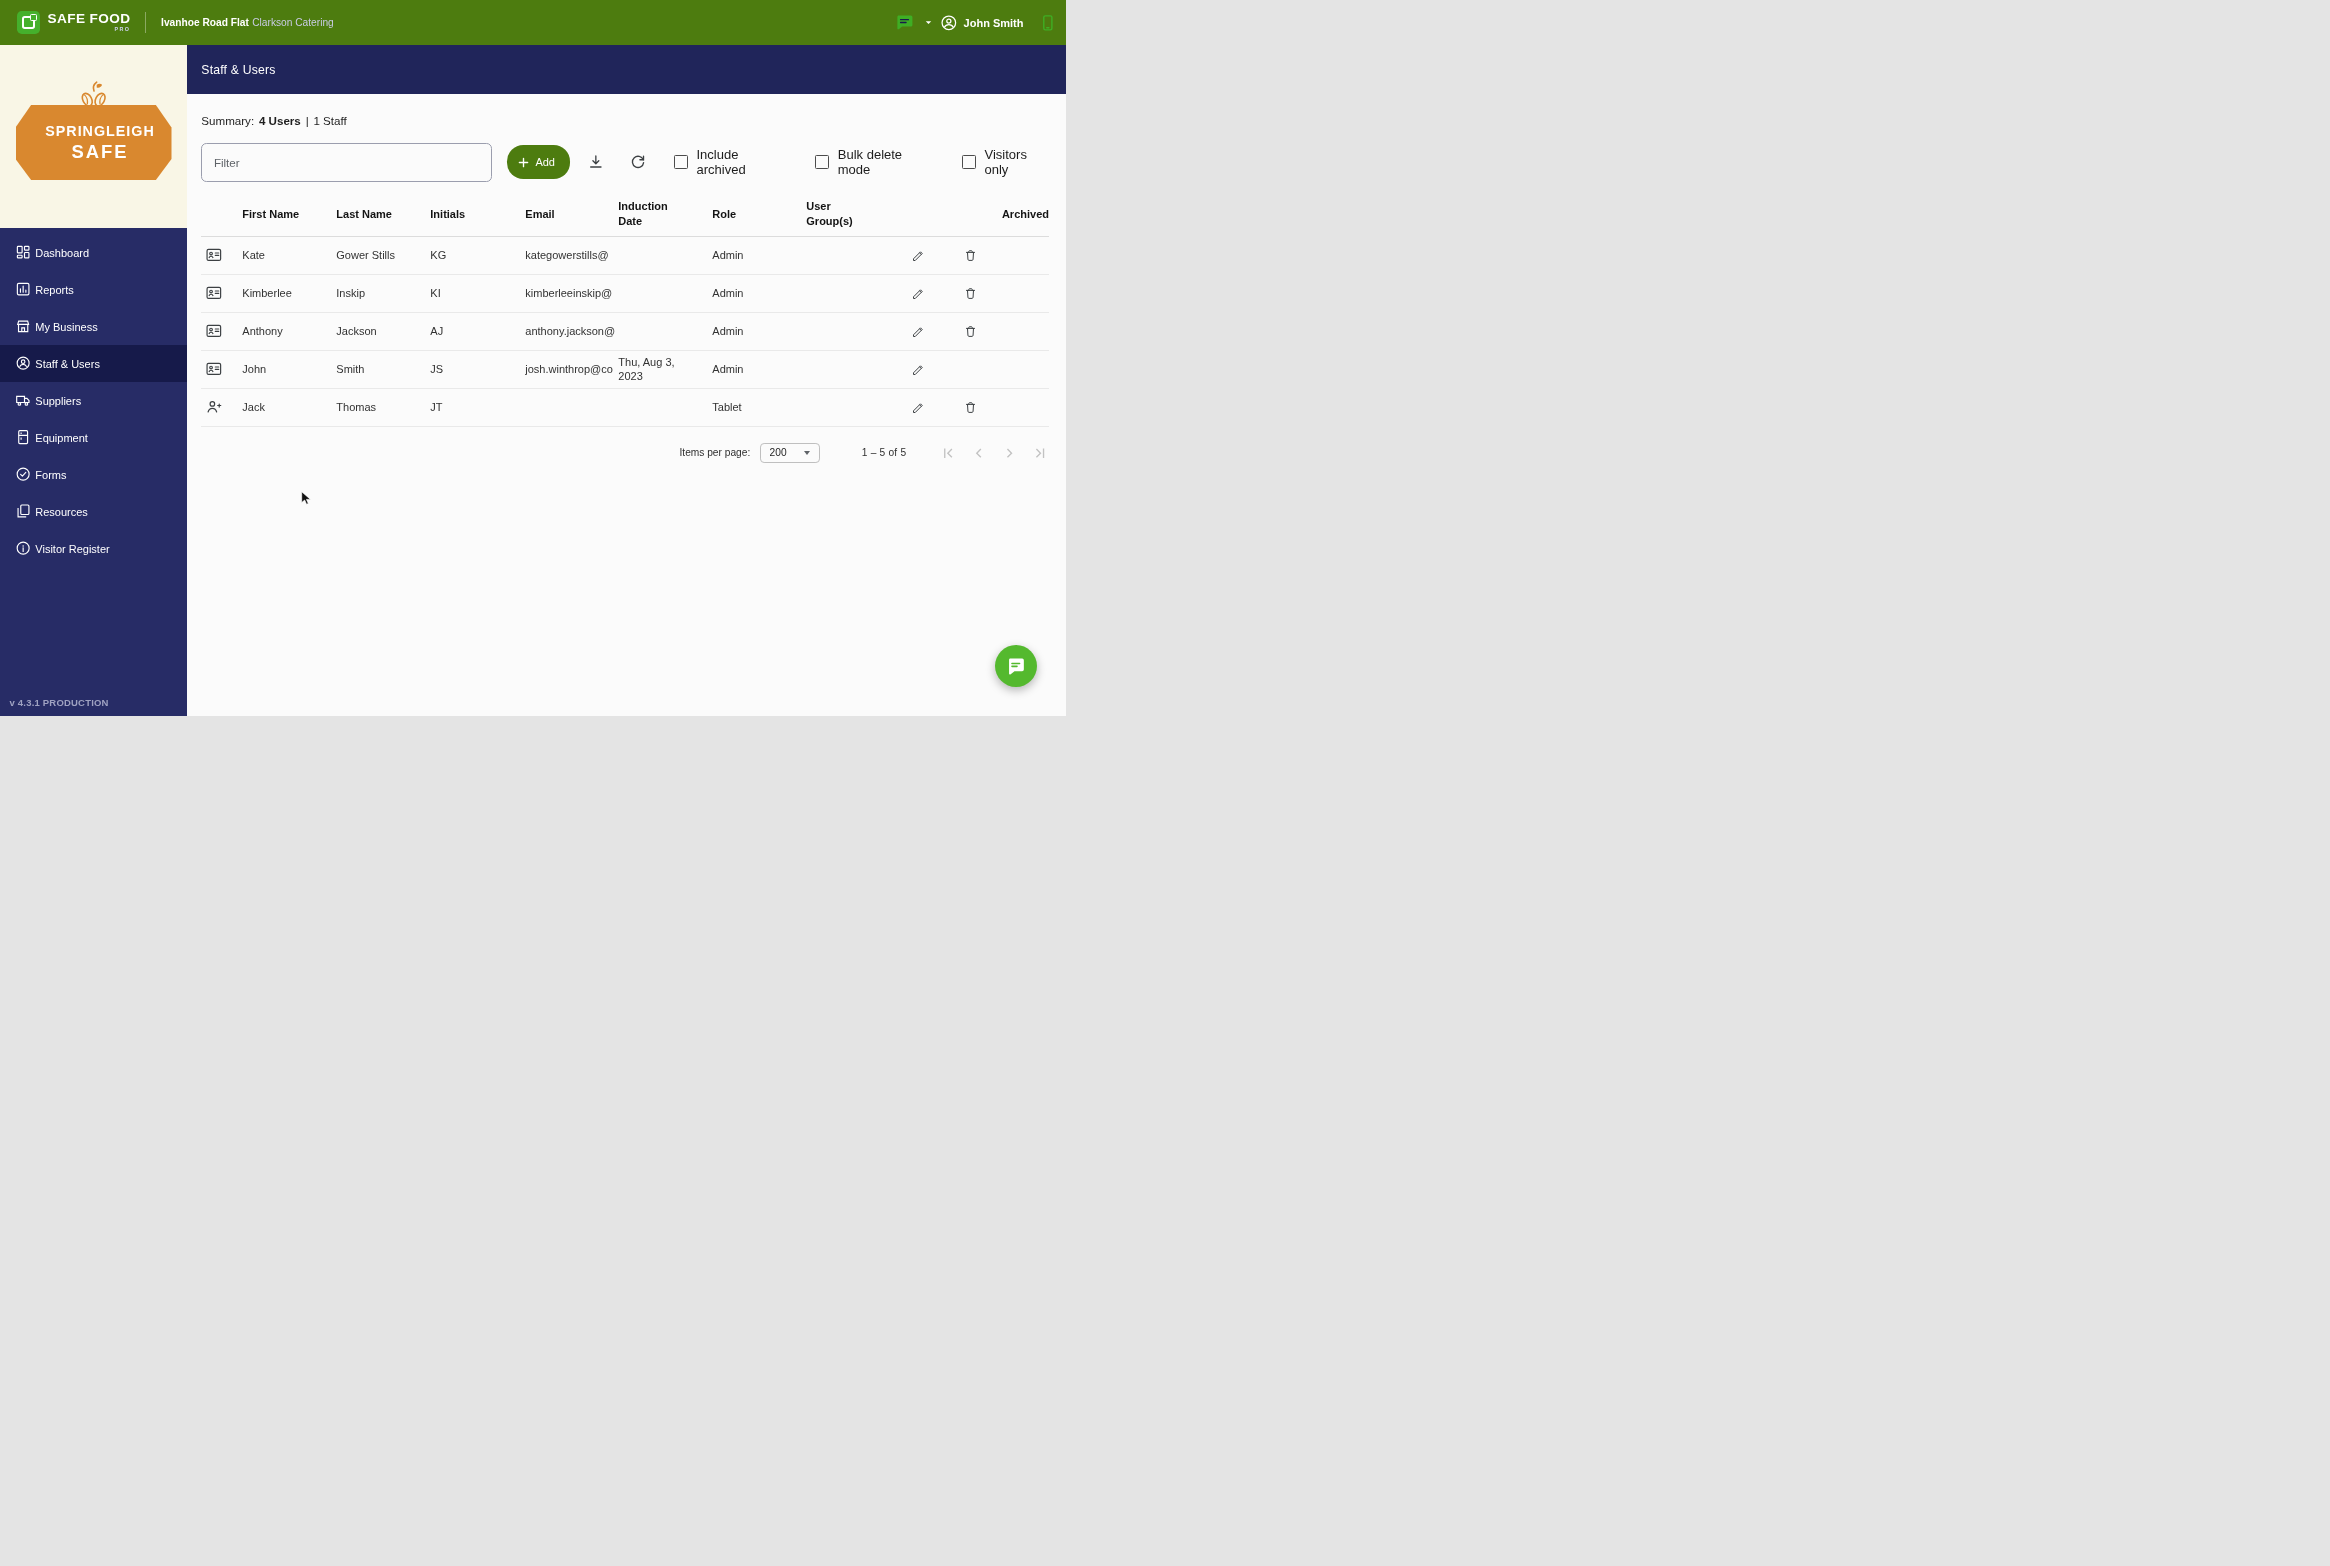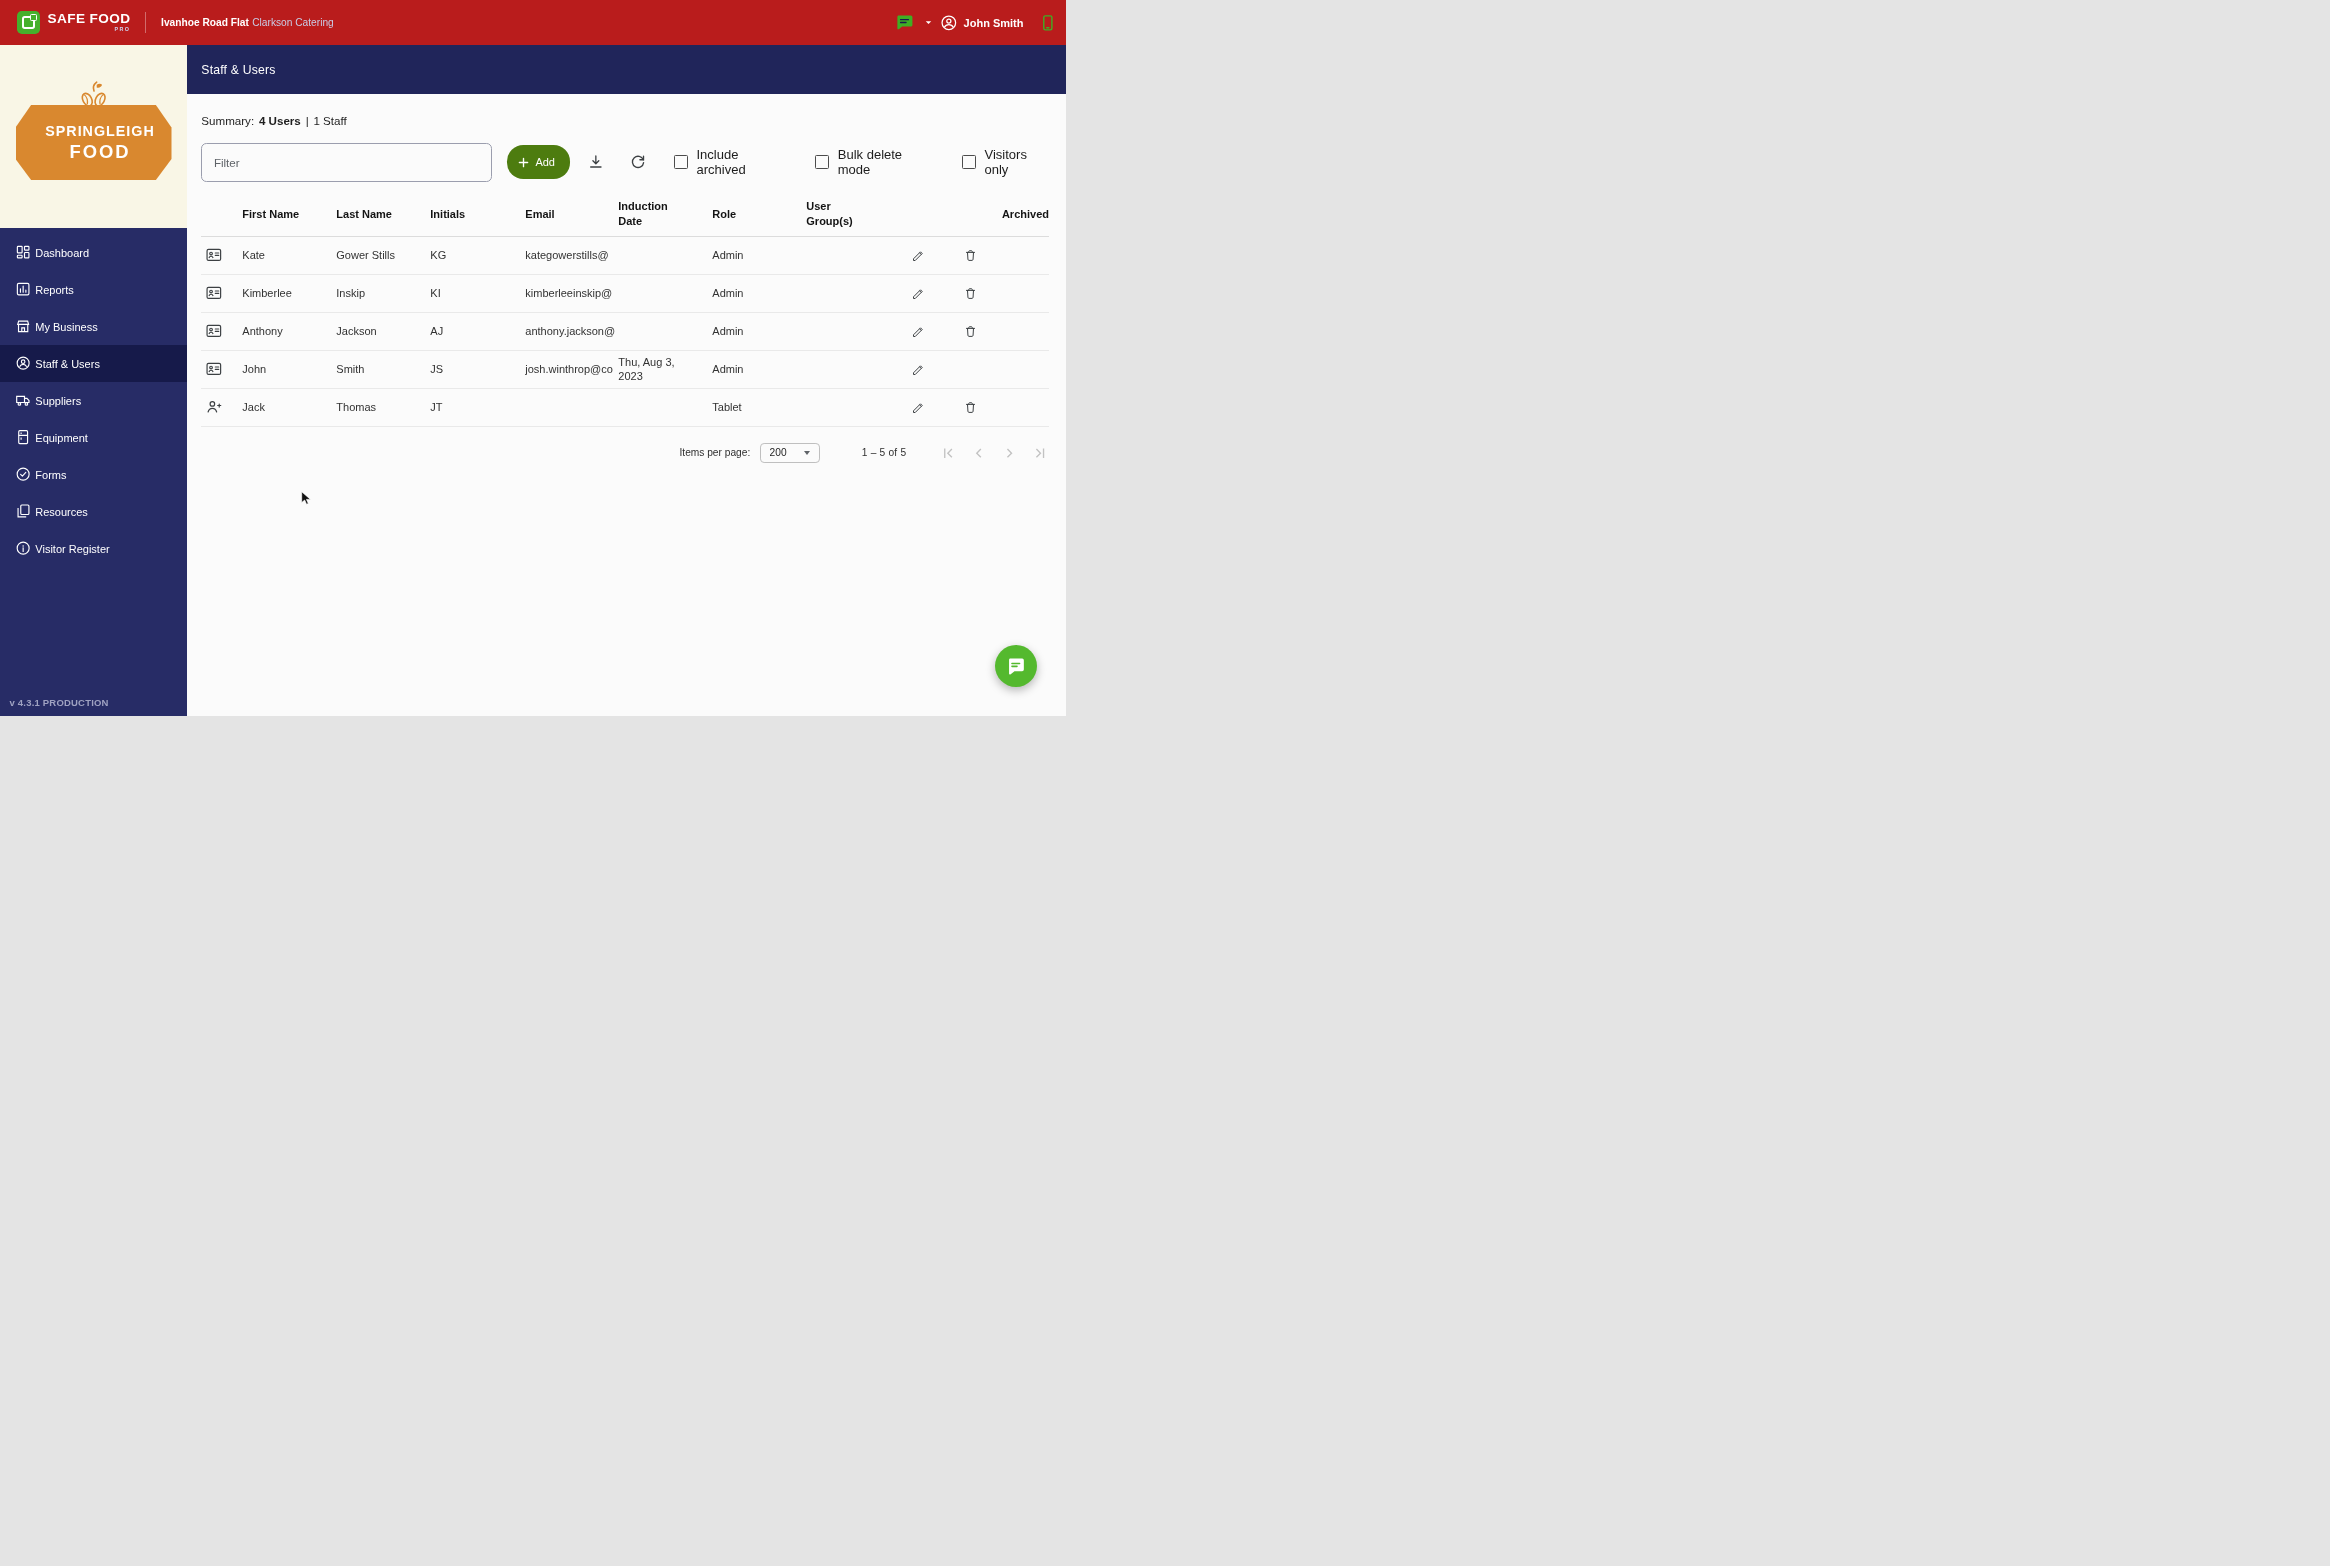--- a/index.html
+++ b/index.html
@@ -1,21 +1,21 @@
 <!DOCTYPE html>
 <html style="font-size:11px"><head>
 <meta charset="utf-8">
 <style>
   * { margin:0; padding:0; box-sizing:border-box; }
   html,body { width:100%; height:100%; }
   body { font-family:"Liberation Sans", sans-serif; background:#e4e4e4; }
   .app { position:relative; width:1066px; height:716px; background:#fbfbfb; overflow:hidden; }
 
   
-  .topbar { position:absolute; top:0; left:0; right:0; height:45px; background:#b91c1c; display:flex; align-items:center; z-index:10; }
+  .topbar { position:absolute; top:0; left:0; right:0; height:45px; background:#4d7c0f; display:flex; align-items:center; z-index:10; }
   .brand { display:flex; align-items:center; gap:7.5px; padding-left:17px; cursor:pointer; }
   .logo-mark { width:23px; height:23px; background:#45b02c; border-radius:4.8px; display:flex; align-items:center; justify-content:center; }
   .logo-mark .inner { width:12.2px; height:12.2px; border:2px solid #fff; border-radius:2.7px; position:relative; }
   .logo-mark .inner::after { content:""; position:absolute; right:-4.1px; top:-4.1px; width:4.8px; height:4.8px; background:#45b02c; border:1.4px solid #fff; border-radius:1.4px; }
   .brand-text { color:#fff; line-height:1; }
   .brand-name { font-size:13.6px; font-weight:bold; letter-spacing:0.4px; }
   .brand-sub { display:block; text-align:right; font-size:5.4px; font-weight:bold; letter-spacing:1.4px; margin-top:1.4px; color:#cfd3ef; }
   .topbar-divider { width:0.7px; height:20.4px; background:rgba(255,255,255,.35); margin:0 15px; }
   .location { font-size:10.2px; color:#c9cce5; }
   .location b { color:#fff; font-weight:bold; margin-right:3.4px; }
@@ -133,21 +133,21 @@
       <svg class="beans" width="35" height="28.6" viewBox="0 0 52 42" fill="none" stroke="#d9882f" stroke-width="2.4">
         <path d="M26 16c-2-5 0-10 4-13" stroke-linecap="round"></path>
         <path d="M30 7c3-2 6-2 8 0-1 3-4 5-8 4" fill="#d9882f" stroke="none"></path>
         <ellipse cx="16" cy="29" rx="6.5" ry="10" transform="rotate(-28 16 29)"></ellipse>
         <path d="M11.5 21.5c4 3.5 5.5 9 4.5 14.5" stroke-width="1.8"></path>
         <ellipse cx="35" cy="29" rx="6.5" ry="10" transform="rotate(28 35 29)"></ellipse>
         <path d="M39.5 21.5c-4 3.5-5.5 9-4.5 14.5" stroke-width="1.8"></path>
       </svg>
       <div class="cafe-badge">
         <span class="cafe-line1">SPRINGLEIGH</span>
-        <span class="cafe-line2">FOOD</span>
+        <span class="cafe-line2">SAFE</span>
       </div>
     </div>
     <nav class="nav">
       <div class="nav-item">
         <svg width="16.3" height="16.3" viewBox="0 0 24 24" fill="none" stroke="#fff" stroke-width="1.7">
             <rect x="3.5" y="3.5" width="7" height="9.5" rx="1"></rect>
             <rect x="14" y="3.5" width="6.5" height="5.5" rx="1"></rect>
             <rect x="14" y="12.5" width="6.5" height="8" rx="1"></rect>
             <rect x="3.5" y="16.5" width="7" height="4" rx="1"></rect>
           </svg>

